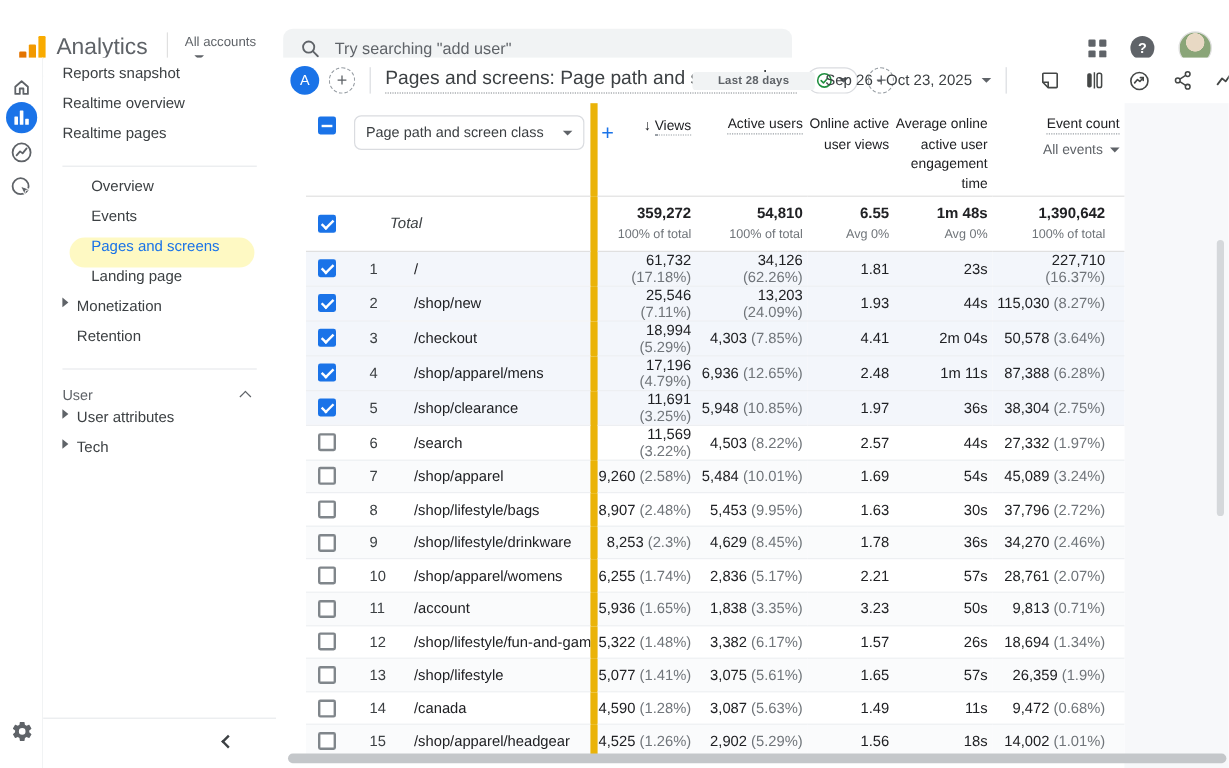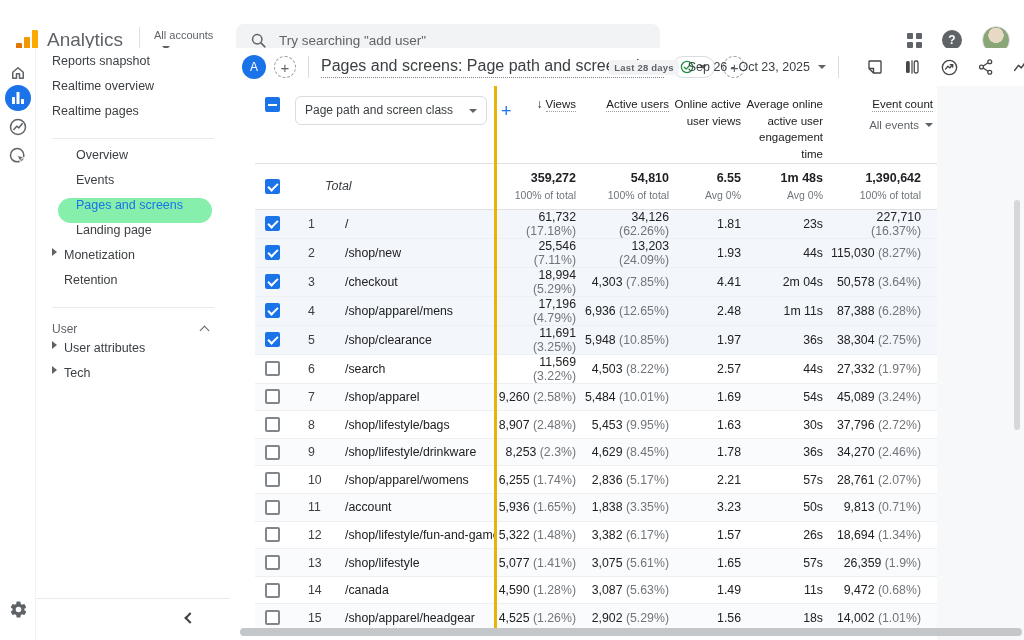--- a/index.html
+++ b/index.html
@@ -40,21 +40,21 @@
   .sidebar { position:absolute; top:48px; left:36px; width:194px; bottom:0; background:#fff; font-size:12.5px; color:#3c4043; }
   .nav { padding-top:6px; }
   .nav-item { height:25px; display:flex; align-items:flex-start; padding-left:16px; cursor:pointer; white-space:nowrap; }
   .nav-item.l2 { padding-left:28px; }
   .nav-item.expand { padding-left:8px; }
   .nav-item.expand .arr { width:20px; display:flex; justify-content:center; }
   .tri-r { width:0; height:0; border-top:4px solid transparent; border-bottom:4px solid transparent; border-left:5px solid #5f6368; }
   .tri-d { width:0; height:0; border-left:4px solid transparent; border-right:4px solid transparent; border-top:5px solid #5f6368; }
   .nav-item.sub { padding-left:40px; }
   .nav-item.active-section { background:#e9ebee; border-radius:14px; margin:0 18px 0 4px; padding-left:4px; }
-  .nav-item.selected { background:#86efac; color:#1a73e8; border-radius:14px; margin:0 18px 0 22px; padding-left:18px; }
+  .nav-item.selected { background:#fef9c3; color:#1a73e8; border-radius:14px; margin:0 18px 0 22px; padding-left:18px; }
   .nav-divider { height:1px; background:#e8eaed; margin:9px 16px; }
   .nav-section { height:24px; display:flex; align-items:center; justify-content:space-between;
                  padding:0 22px 0 16px; color:#5f6368; font-size:12px; cursor:pointer; }
   .chev-up { width:7px; height:7px; border-left:1.5px solid #5f6368; border-top:1.5px solid #5f6368;
              transform:rotate(45deg); margin-top:3px; }
   .sidebar-footer { position:absolute; bottom:0; left:0; right:0; height:42px; border-top:1px solid #e8eaed; }
   .chev-left { position:absolute; right:36px; top:15px; width:8px; height:8px; border-left:2px solid #3c4043;
                border-bottom:2px solid #3c4043; transform:rotate(45deg); cursor:pointer; }
   
   .main { position:absolute; top:48px; left:230px; right:0; bottom:0; background:#fff; }
@@ -62,21 +62,21 @@
   .avatarA { width:24px; height:24px; border-radius:50%; background:#1a73e8; color:#fff; font-size:12px;
              display:flex; align-items:center; justify-content:center; cursor:pointer; }
   .dashed-plus { width:22px; height:22px; border:1px dashed #9aa0a6; border-radius:50%; color:#5f6368;
                  font-size:15px; display:flex; align-items:center; justify-content:center; margin-left:8px; cursor:pointer; }
   .rh-divider { width:1px; height:22px; background:#dadce0; margin:0 12px; }
   .report-title { font-size:16px; color:#3c4043; border-bottom:1px dotted #80868b; padding-bottom:2px;
                   white-space:nowrap; cursor:text; }
   .check-pill { display:flex; align-items:center; gap:5px; border:1px solid #dadce0; border-radius:12px;
                 padding:3px 7px; margin-left:8px; cursor:pointer; }
   .rh-right { position:absolute; right:0; top:0; height:38px; display:flex; align-items:center; }
-  .date-chip { background:#f1f3f4; color:#5f6368; font-size:9.5px; font-weight:bold; padding:2px 5px;
+  .date-chip { background:#f1f3f4; color:#5f6368; font-size:9.5px; font-weight:bold; padding:2px 21px;
                border-radius:3px; margin-right:9px; letter-spacing:.2px; }
   .date-text { font-size:12.5px; color:#3c4043; cursor:pointer; }
   .rh-right .caret { margin-left:8px; }
   .rh-icons { display:flex; align-items:center; gap:17px; margin-left:14px; }
   .rh-icons .ic { width:20px; height:20px; display:flex; align-items:center; justify-content:center; cursor:pointer; }
   .rh-icons .ic:last-child { margin-right:-9px; }
   
   .right-gutter { position:absolute; left:707px; top:38px; right:0; bottom:0; background:#f7f8fa; }
   .table-wrap { position:absolute; left:25px; top:38px; width:682px; background:#fff; }
   table { border-collapse:collapse; width:682px; table-layout:fixed; }
@@ -89,21 +89,21 @@
   .dim-pill { border:1px solid #dadce0; border-radius:6px; padding:5px 9px; font-size:12px; color:#3c4043;
               display:inline-flex; align-items:center; gap:16px; cursor:pointer; white-space:nowrap; }
   .plus-blue { color:#1a73e8; font-size:18px; margin-left:14px; cursor:pointer; line-height:1; }
   .u-dot { border-bottom:1px dotted #9aa0a6; padding-bottom:1px; }
   .sort-arrow { font-weight:bold; font-size:12px; margin-right:3px; color:#202124; }
   .sub-filter { color:#5f6368; margin-top:4px; font-size:11.5px; display:flex; justify-content:flex-end;
                 align-items:center; gap:6px; cursor:pointer; }
   col.c-cb { width:40px; } col.c-idx { width:30px; } col.c-path { width:170px; }
   col.c-views { width:85px; } col.c-act { width:93px; } col.c-onl { width:72px; }
   col.c-avg { width:82px; } col.c-evt { width:110px; }
-  .bl { border-left:3px solid #eab308; }
+  .bl { border-left:6px solid #eab308; }
   tr.total-row { border-bottom:1px solid #e0e0e0; height:46px; }
   tr.total-row td { vertical-align:middle; font-size:12.5px; }
   .num { text-align:right; padding-right:4px; }
   td.evt { padding-right:16px; }
   .tval { font-weight:bold; color:#202124; }
   .tsub { font-size:10.5px; color:#70757a; margin-top:4px; }
   .total-label { padding-left:30px; color:#3c4043;font-style:italic; }
   tr.data-row { height:27.6px; border-bottom:1px solid #edeff2; font-size:12.3px; }
   tr.data-row.sel { background:#f3f6fb; }
   tr.data-row.alt { background:#fafbfc; }

